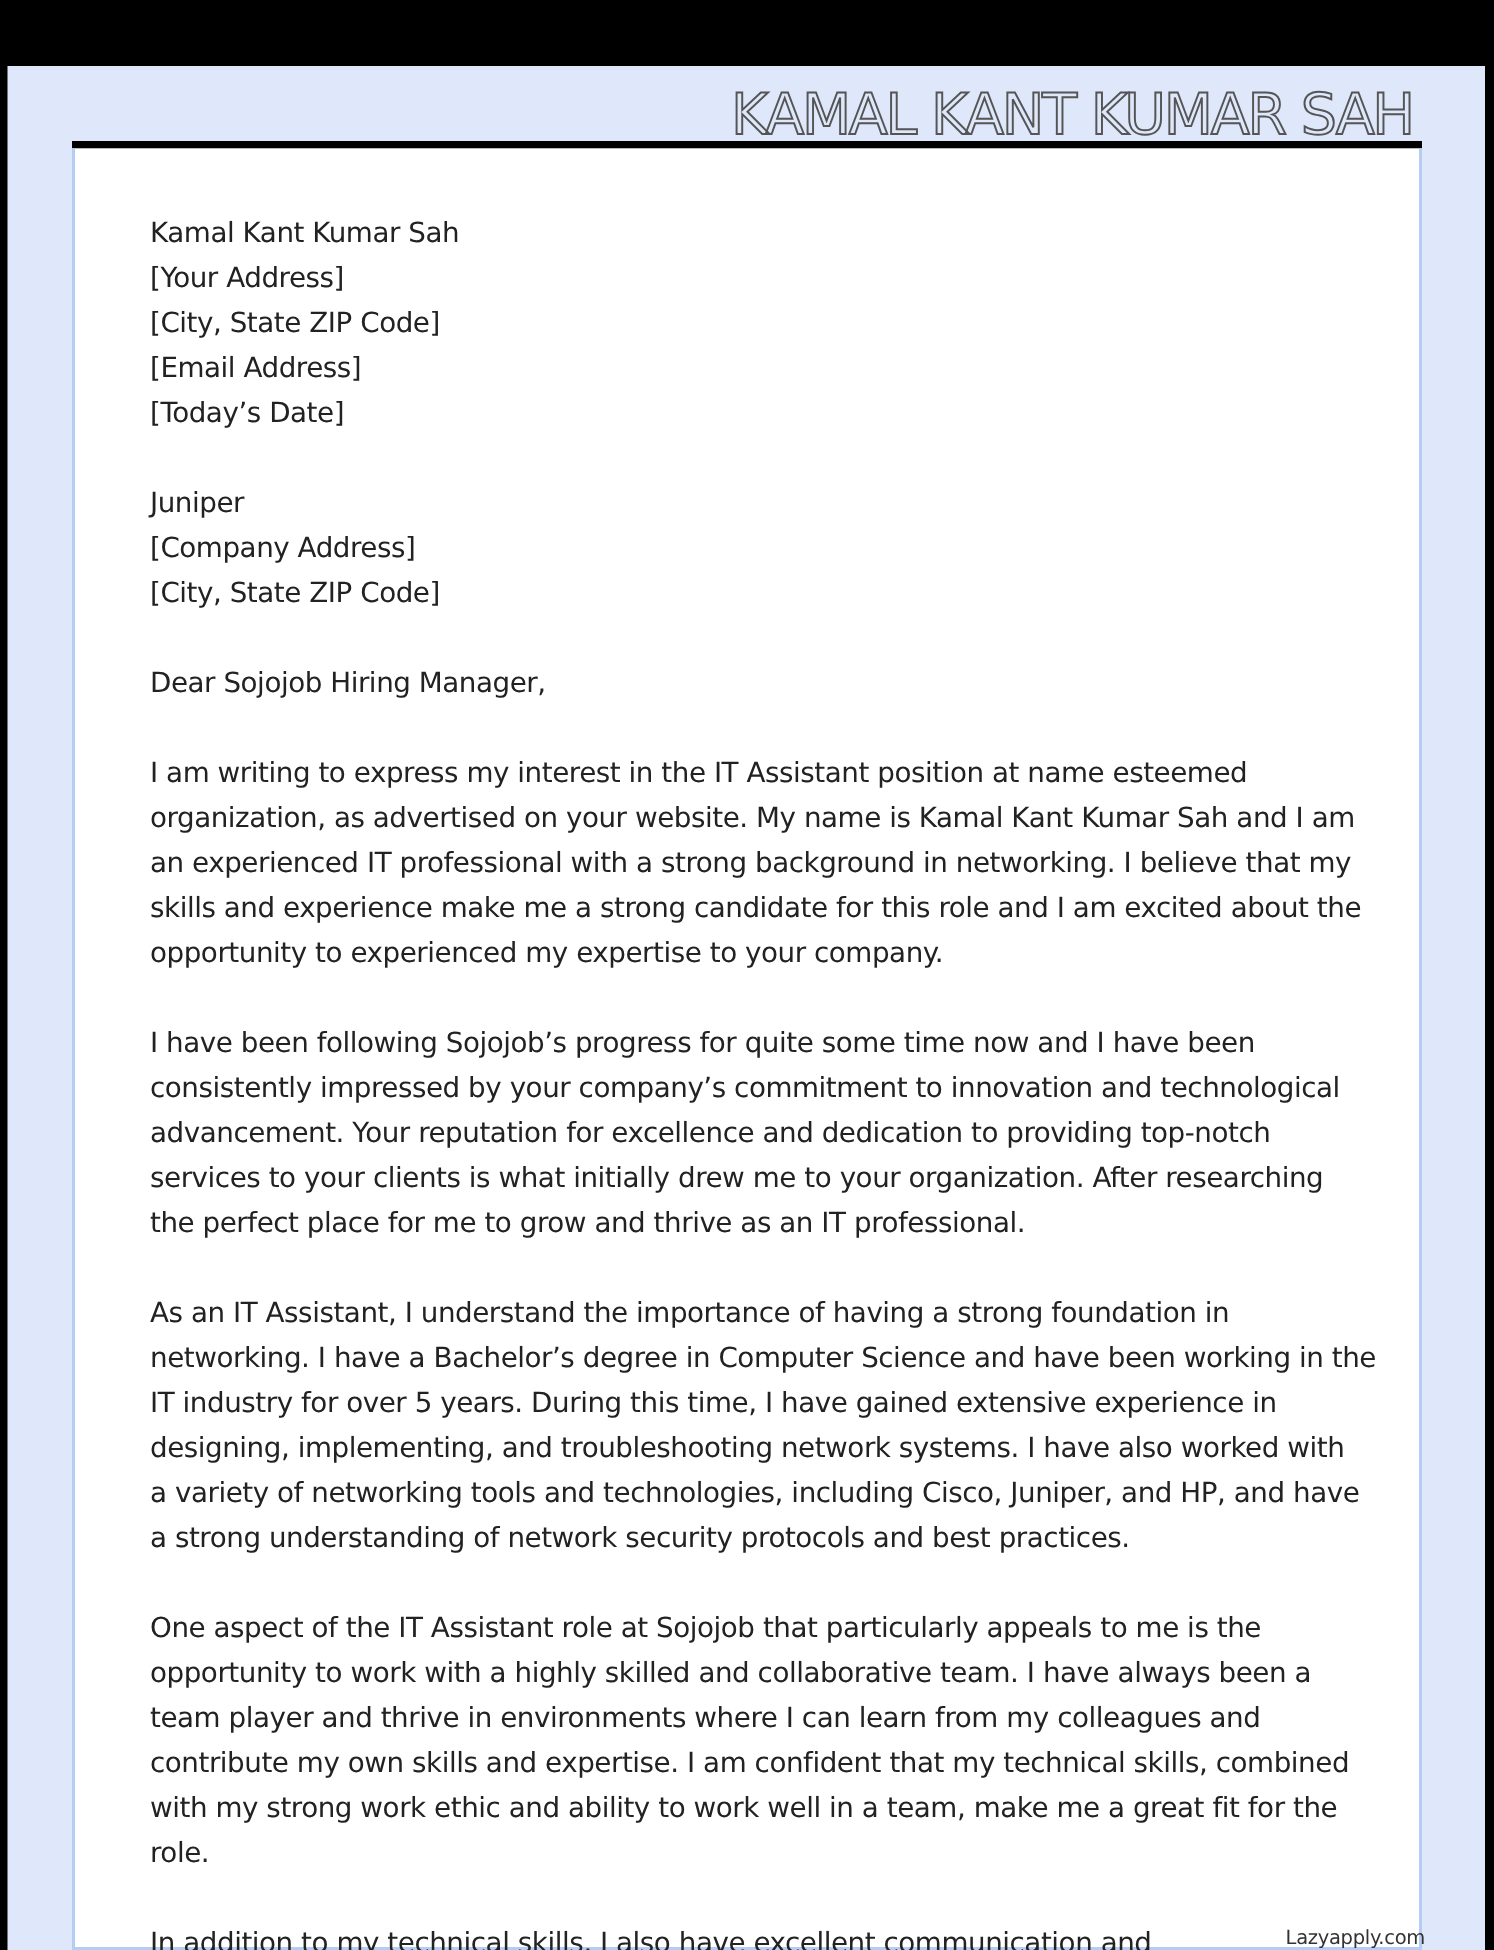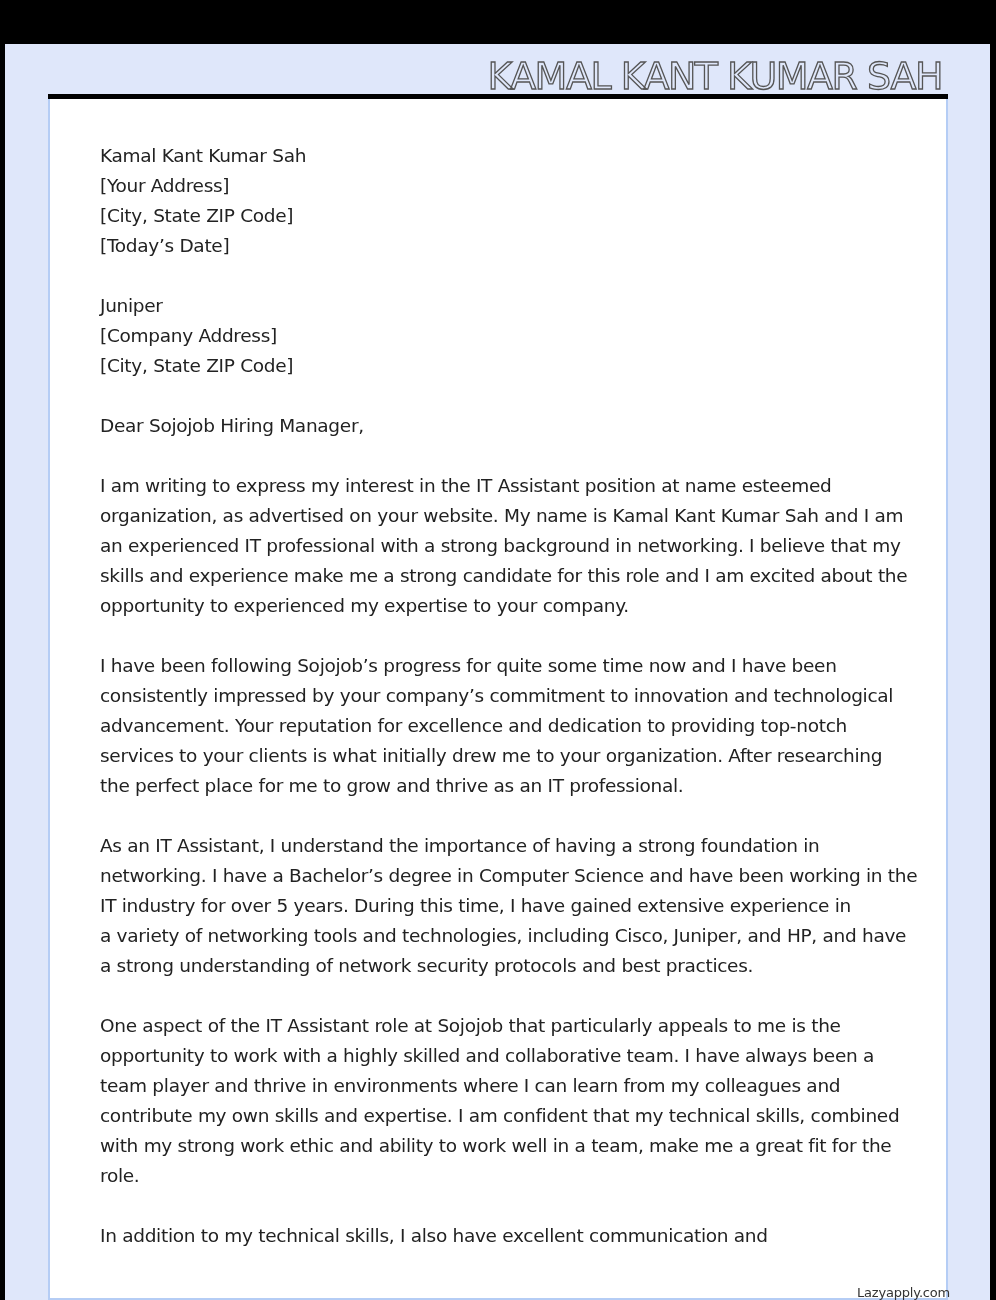--- a/index.html
+++ b/index.html
@@ -57,20 +57,21 @@
   <div class="title">KAMAL KANT KUMAR SAH</div>
   <div class="title-rule"></div>
   <div class="page"></div>
   <div class="watermark">Lazyapply.com</div>
 
   <div class="content">
     <div>
       <span class="line">Kamal Kant Kumar Sah</span>
       <span class="line">[Your Address]</span>
       <span class="line">[City, State ZIP Code]</span>
+      <span class="line">[Email Address]</span>
       <span class="line">[Today’s Date]</span>
     </div>
     <span class="gap"></span>
     <div>
       <span class="line">Juniper</span>
       <span class="line">[Company Address]</span>
       <span class="line">[City, State ZIP Code]</span>
     </div>
     <span class="gap"></span>
     <span class="line">Dear Sojojob Hiring Manager,</span>
@@ -87,20 +88,21 @@
       <span class="line">I have been following Sojojob’s progress for quite some time now and I have been</span>
       <span class="line">consistently impressed by your company’s commitment to innovation and technological</span>
       <span class="line">advancement. Your reputation for excellence and dedication to providing top-notch</span>
       <span class="line">services to your clients is what initially drew me to your organization. After researching</span>
       <span class="line">the perfect place for me to grow and thrive as an IT professional.</span>
     </div>
     <div class="para">
       <span class="line">As an IT Assistant, I understand the importance of having a strong foundation in</span>
       <span class="line">networking. I have a Bachelor’s degree in Computer Science and have been working in the</span>
       <span class="line">IT industry for over 5 years. During this time, I have gained extensive experience in</span>
+      <span class="line">designing, implementing, and troubleshooting network systems. I have also worked with</span>
       <span class="line">a variety of networking tools and technologies, including Cisco, Juniper, and HP, and have</span>
       <span class="line">a strong understanding of network security protocols and best practices.</span>
     </div>
     <div class="para">
       <span class="line">One aspect of the IT Assistant role at Sojojob that particularly appeals to me is the</span>
       <span class="line">opportunity to work with a highly skilled and collaborative team. I have always been a</span>
       <span class="line">team player and thrive in environments where I can learn from my colleagues and</span>
       <span class="line">contribute my own skills and expertise. I am confident that my technical skills, combined</span>
       <span class="line">with my strong work ethic and ability to work well in a team, make me a great fit for the</span>
       <span class="line">role.</span>

